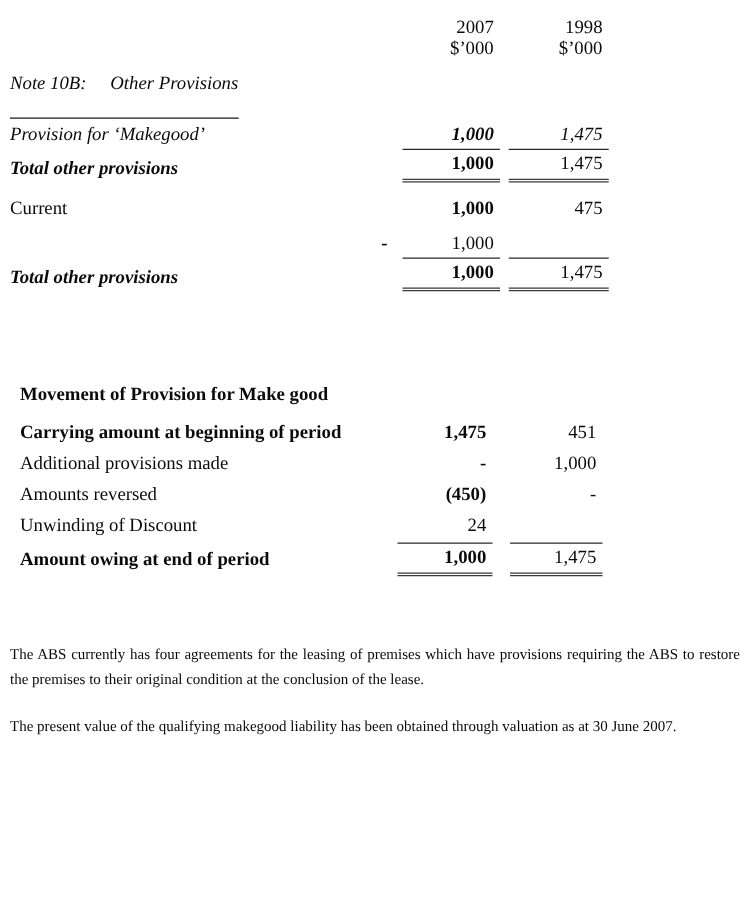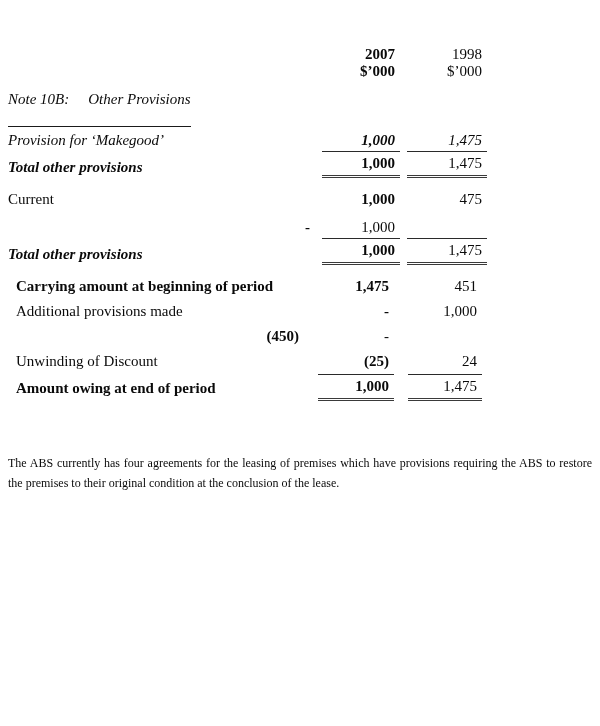--- a/index.html
+++ b/index.html
@@ -50,21 +50,21 @@
   .bold-lbl { font-weight: bold; }
   .rule .val {
     border-top: 1.5px solid #2a2a2a;
     border-bottom: 3px double #3a3a3a;
     padding-top: 3px;
     padding-bottom: 3px;
   }
 
   
   .header-row .val { line-height: 17px; font-weight: normal; padding-bottom: 0; }
-  .header-row .c2007 { font-weight: bold; margin-top: 32px; }
+  .header-row .c2007 { font-weight: normal; }
 
   .note-heading {
     margin-top: 11px;
     display: inline-block;
     border-bottom: 1.5px solid #1a1a1a;
     padding-bottom: 18px;
     line-height: 17px;
     font-style: italic;
   }
   .note-gap { display: inline-block; width: 19px; }
@@ -139,44 +139,46 @@
       <div class="val v2006">1,000</div>
     </div>
     <div class="finrow rule">
       <div class="lbl total-lbl">Total other provisions</div>
       <div class="val v2007">1,000</div>
       <div class="val v2006">1,475</div>
     </div>
   </div>
 
   <div>
+    <div class="movement-heading">Movement of Provision for Make good</div>
 
     <div class="t2row t2-first">
       <div class="lbl bold-lbl">Carrying amount at beginning of period</div>
       <div class="val v2007">1,475</div>
       <div class="val v2006">451</div>
     </div>
     <div class="t2row">
       <div class="lbl">Additional provisions made</div>
       <div class="val v2007">-</div>
       <div class="val v2006">1,000</div>
     </div>
     <div class="t2row">
+      <div class="lbl">Amounts reversed</div>
       <div class="val v2007">(450)</div>
       <div class="val v2006">-</div>
     </div>
     <div class="t2row">
       <div class="lbl">Unwinding of Discount</div>
-      <div class="val v2007">(25)</div>
       <div class="val v2006">24</div>
     </div>
     <div class="t2row rule">
       <div class="lbl bold-lbl">Amount owing at end of period</div>
       <div class="val v2007">1,000</div>
       <div class="val v2006">1,475</div>
     </div>
   </div>
 
   <div class="body-text">
     <p>The ABS currently has four agreements for the leasing of premises which have provisions requiring the ABS to restore the premises to their original condition at the conclusion of the lease.</p>
+    <p>The present value of the qualifying makegood liability has been obtained through valuation as at 30 June 2007.</p>
   </div>
 
 </div>
 
 </body></html>

